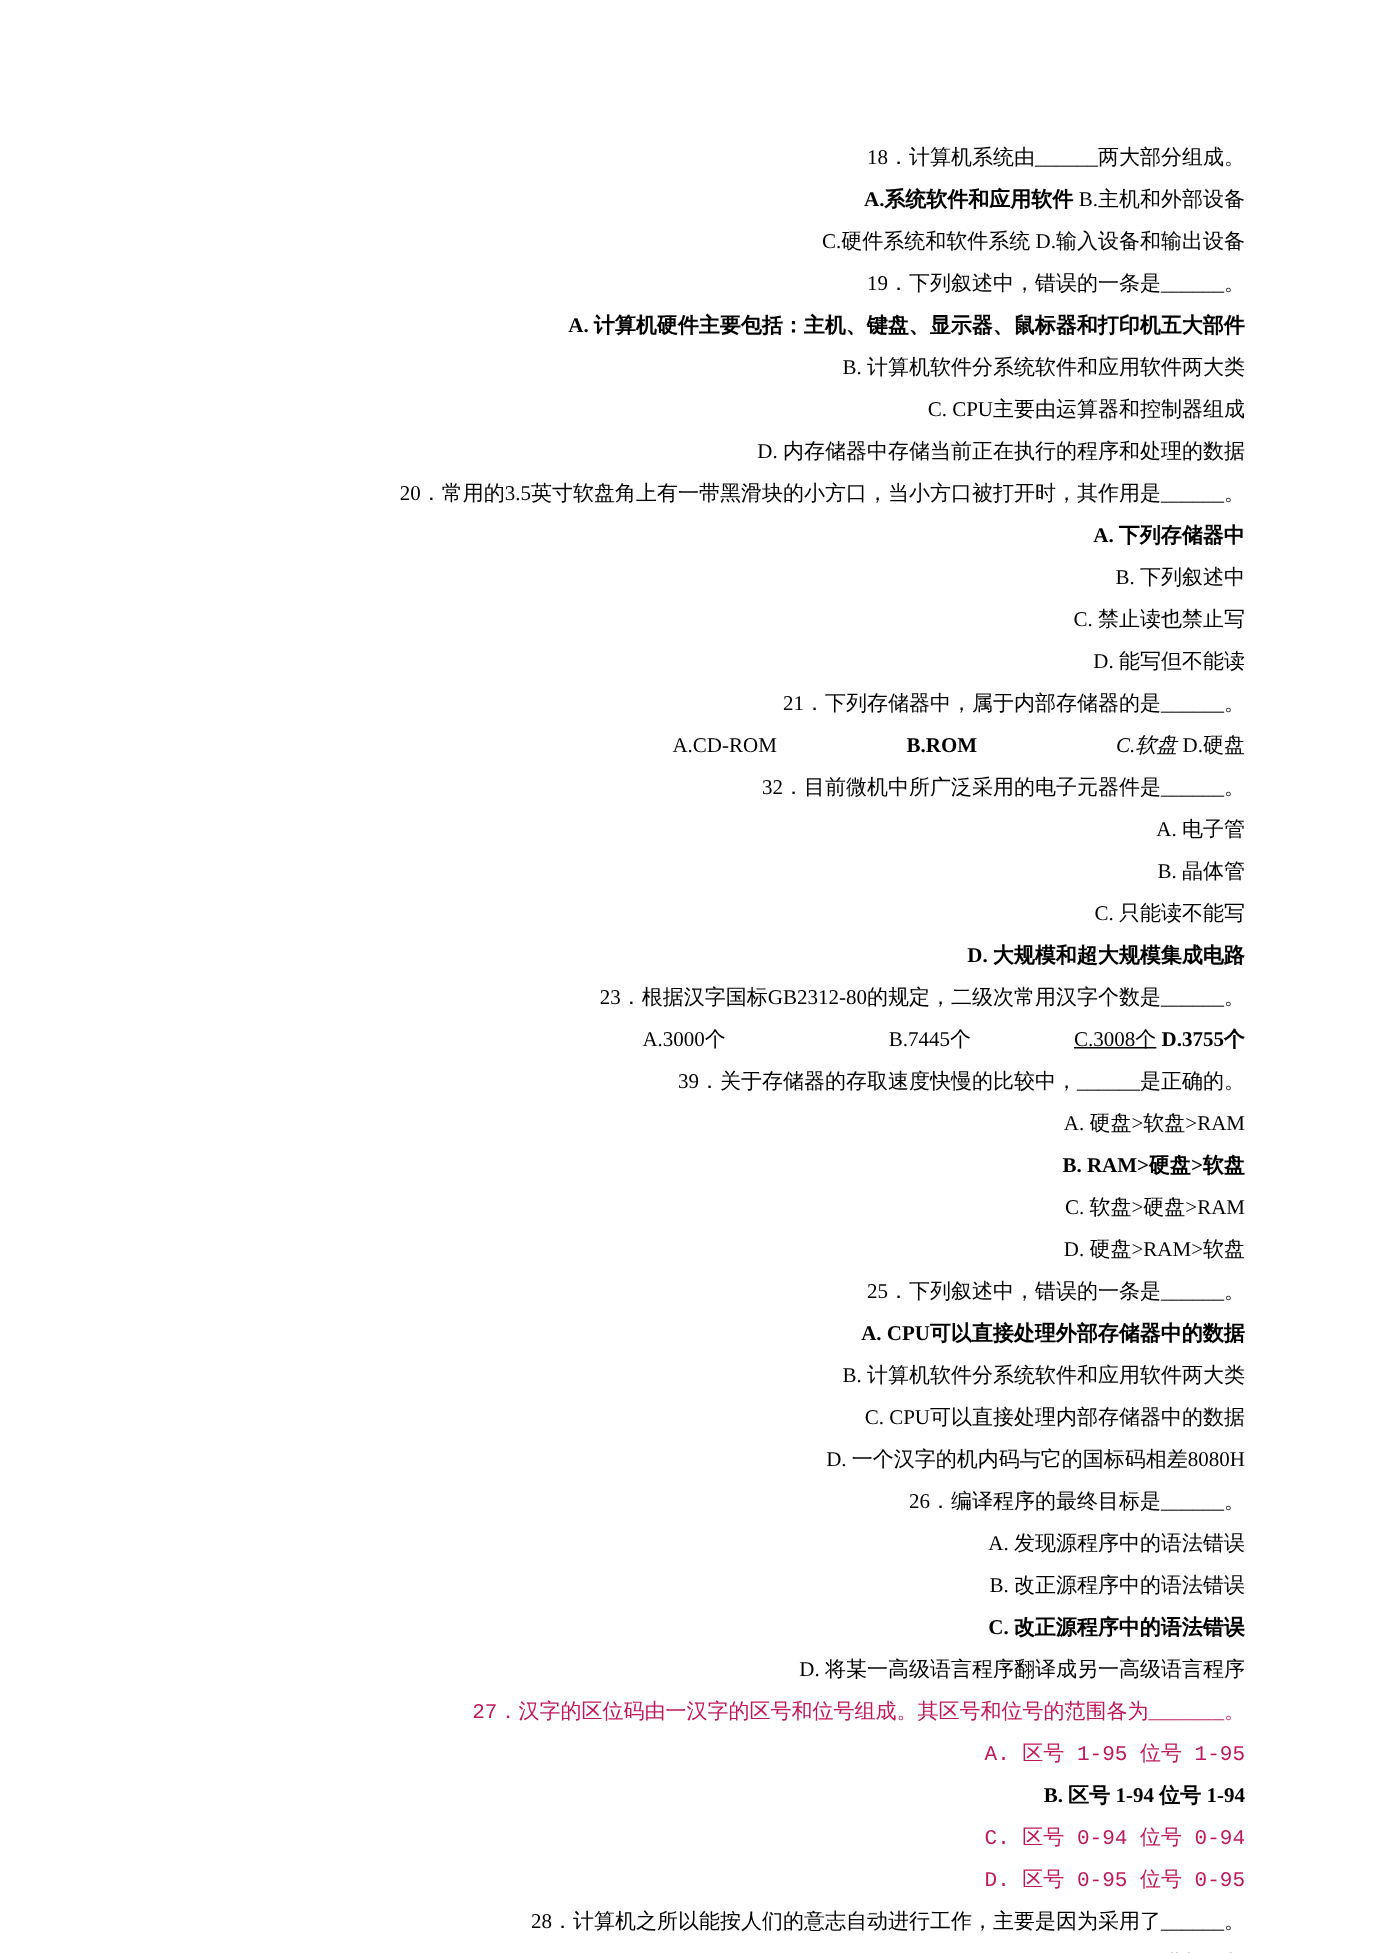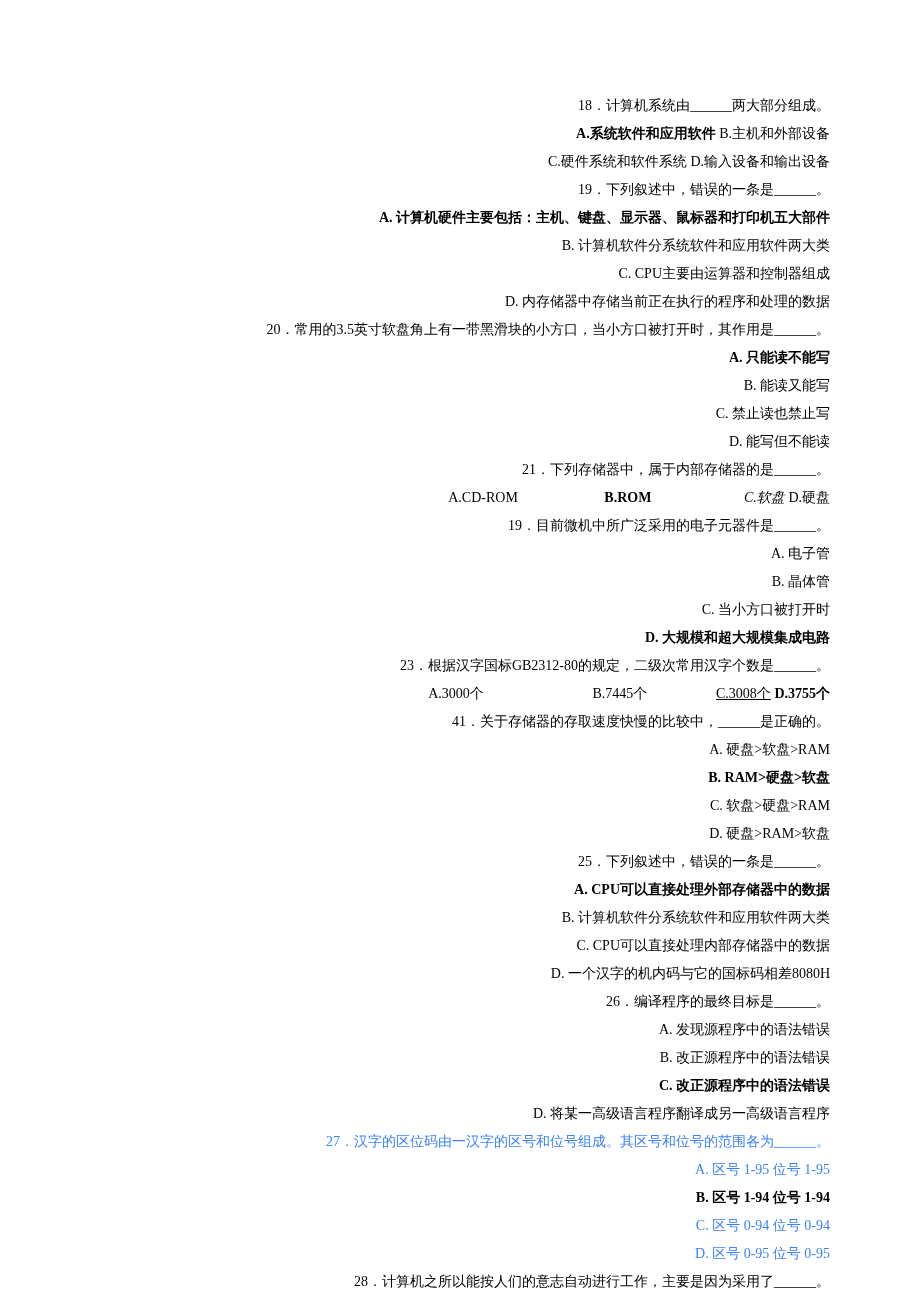--- a/index.html
+++ b/index.html
@@ -7,21 +7,21 @@
       background: #ffffff;
       font-family: "SimSun", "宋体", serif;
       font-size: 14px;
       line-height: 2.0;
       color: #000000;
       padding: 92px 90px 40px 90px;
       width: 920px;
     }
     .line { white-space: nowrap; }
     .bold-italic { font-weight: bold; }
-    .red { color: #3b82f6; }
+    .red { color: #be185d; font-family: Liberation Mono, monospace; }
     .opt-group span { display: inline-block; }
   </style>
 </head>
 <body>
 
 <div class="line">18．计算机系统由______两大部分组成。</div>
 <div class="line opt-group">
   <span class="bold-italic" style="width:200px;">A.系统软件和应用软件</span>
   <span>B.主机和外部设备</span>
 </div>
@@ -30,48 +30,48 @@
   <span>D.输入设备和输出设备</span>
 </div>
 
 <div class="line">19．下列叙述中，错误的一条是______。</div>
 <div class="line bold-italic">A.   计算机硬件主要包括：主机、键盘、显示器、鼠标器和打印机五大部件</div>
 <div class="line">B.   计算机软件分系统软件和应用软件两大类</div>
 <div class="line">C.   CPU主要由运算器和控制器组成</div>
 <div class="line">D.   内存储器中存储当前正在执行的程序和处理的数据</div>
 
 <div class="line">20．常用的3.5英寸软盘角上有一带黑滑块的小方口，当小方口被打开时，其作用是______。</div>
-<div class="line bold-italic">A.   只能读不能写</div>
-<div class="line">B.   能读又能写</div>
+<div class="line bold-italic">A.   下列存储器中</div>
+<div class="line">B.   下列叙述中</div>
 <div class="line">C.   禁止读也禁止写</div>
 <div class="line">D.   能写但不能读</div>
 
 <div class="line">21．下列存储器中，属于内部存储器的是______。</div>
 <div class="line opt-group">
   <span style="width:120px;">A.CD-ROM</span>
   <span class="bold-italic" style="width:130px;">B.ROM</span>
   <span style="width:130px;font-style:italic;">C.软盘</span>
   <span>D.硬盘</span>
 </div>
 
-<div class="line">19．目前微机中所广泛采用的电子元器件是______。</div>
+<div class="line">32．目前微机中所广泛采用的电子元器件是______。</div>
 <div class="line">A.   电子管</div>
 <div class="line">B.   晶体管</div>
-<div class="line">C.   当小方口被打开时</div>
+<div class="line">C.   只能读不能写</div>
 <div class="line bold-italic">D.   大规模和超大规模集成电路</div>
 
 <div class="line">23．根据汉字国标GB2312-80的规定，二级次常用汉字个数是______。</div>
 <div class="line opt-group">
   <span style="width:120px;">A.3000个</span>
   <span style="width:160px;">B.7445个</span>
   <span style="width:120px;text-decoration:underline;">C.3008个</span>
   <span class="bold-italic">D.3755个</span>
 </div>
 
-<div class="line">41．关于存储器的存取速度快慢的比较中，______是正确的。</div>
+<div class="line">39．关于存储器的存取速度快慢的比较中，______是正确的。</div>
 <div class="line">A.   硬盘&gt;软盘&gt;RAM</div>
 <div class="line bold-italic">B.   RAM&gt;硬盘&gt;软盘</div>
 <div class="line">C.   软盘&gt;硬盘&gt;RAM</div>
 <div class="line">D.   硬盘&gt;RAM&gt;软盘</div>
 
 <div class="line">25．下列叙述中，错误的一条是______。</div>
 <div class="line bold-italic">A.   CPU可以直接处理外部存储器中的数据</div>
 <div class="line">B.   计算机软件分系统软件和应用软件两大类</div>
 <div class="line">C.   CPU可以直接处理内部存储器中的数据</div>
 <div class="line">D.   一个汉字的机内码与它的国标码相差8080H</div>

